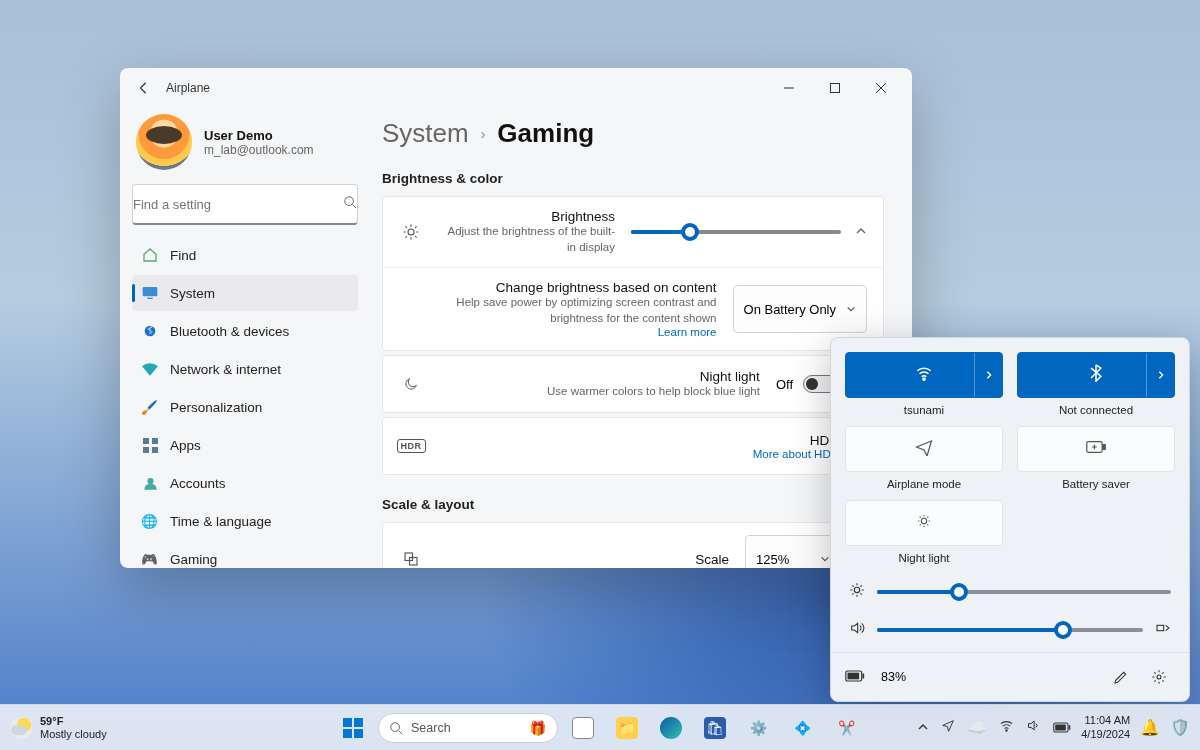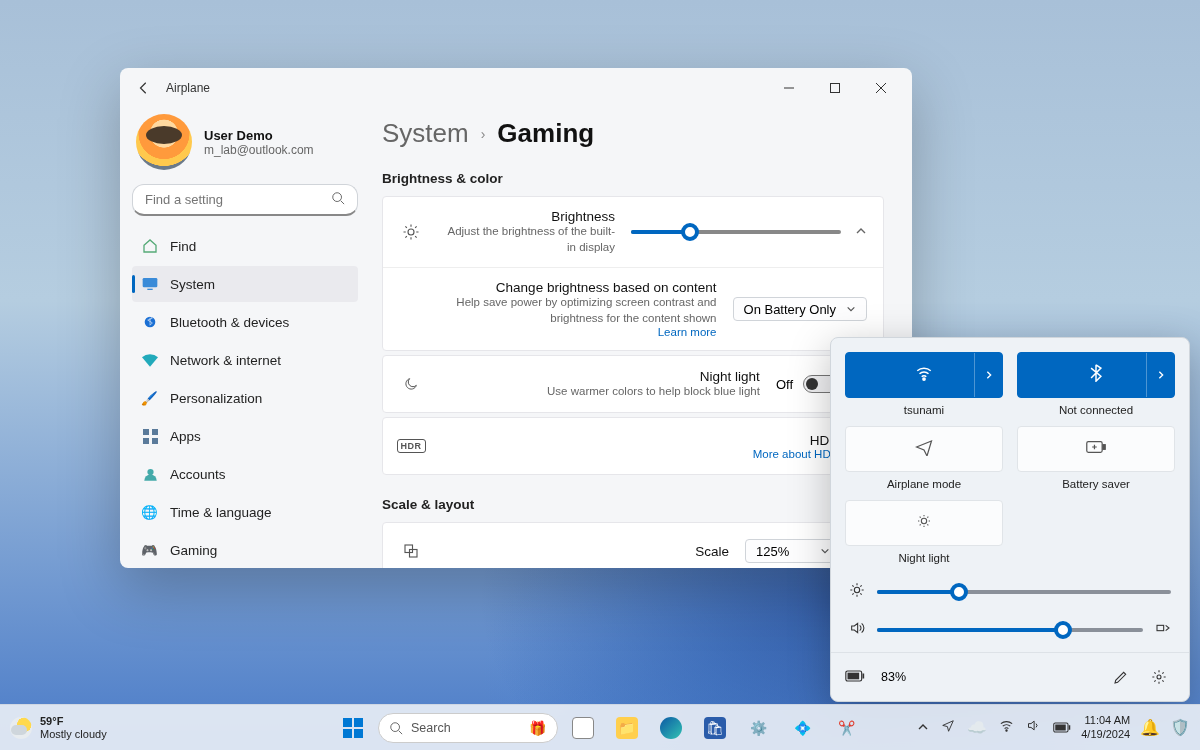--- a/index.html
+++ b/index.html
@@ -17,21 +17,21 @@
   .win-btn { width:46px; height:32px; display:flex; align-items:center; justify-content:center; color:#333; }
   .win-btn svg { width:10px; height:10px; }
   .body-area { flex:1; display:flex; overflow:hidden; }
   
   .sidebar { width:250px; padding:0 12px 12px 12px; overflow:hidden; }
   .profile { display:flex; align-items:center; gap:12px; padding:6px 4px 14px 4px; }
   .avatar { width:56px; height:56px; border-radius:50%; background:radial-gradient(circle at 50% 35%, #ffd9a0 30%, #ff9a3c 31% 55%, #ffc94d 56% 70%, #6b7a8a 71%); position:relative; overflow:hidden; }
   .avatar::after{content:"";position:absolute;left:10px;right:10px;top:12px;height:18px;border-radius:50%;background:#4a3a2a;}
   .profile-text .name { font-size:13px; font-weight:600; color:#111; }
   .profile-text .email { font-size:12px; color:#666; }
-  .search { display:flex; align-items:center; height:32px; background:#fff; border:1px solid #d0d4d9; border-bottom:2px solid #888; border-radius:12px; padding:0 12px; margin-bottom:12px; }
+  .search { display:flex; align-items:center; height:41px; background:#fff; border:1px solid #d0d4d9; border-bottom:2px solid #888; border-radius:4px; padding:0 0; margin-bottom:12px; }
   .search input { flex:1; border:none; outline:none; font-size:13px; background:transparent; }
   .nav { display:flex; flex-direction:column; gap:2px; }
   .nav-item { display:flex; align-items:center; gap:12px; height:36px; padding:0 10px; border-radius:4px; font-size:13.5px; color:#222; position:relative; }
   .nav-item.selected { background:#eaeaee; }
   .nav-item.selected::before { content:""; position:absolute; left:0; top:9px; bottom:9px; width:3px; background:#0067c0; border-radius:2px; }
   .nav-icon { width:16px; height:16px; display:flex; align-items:center; justify-content:center; }
   
   .content { flex:1; padding:4px 28px 0 12px; overflow-y:auto; position:relative; }
   .content::-webkit-scrollbar{width:4px}.content::-webkit-scrollbar-thumb{background:#bbb;border-radius:2px}
   .breadcrumb { display:flex; align-items:center; gap:12px; margin:6px 0 22px 0; }
@@ -45,21 +45,21 @@
   .row-icon { width:24px; display:flex; justify-content:center; color:#555; }
   .row-body { flex:1;text-align:right; }
   .row-title { font-size:13.5px; color:#111; }
   .row-sub { font-size:11.5px; color:#666; line-height:1.35; }
   .row-link { font-size:11.5px; color:#0067c0; }
   .row-ctrl { display:flex; align-items:center; gap:14px; }
   .chevron { color:#666; }
   .slider { width:210px; height:4px; background:#888; border-radius:2px; position:relative; }
   .slider-fill { position:absolute; left:0; top:0; bottom:0; background:#0067c0; border-radius:2px; }
   .slider-thumb { position:absolute; top:50%; width:18px; height:18px; border-radius:50%; background:#fff; border:4px solid #0067c0; transform:translate(-50%,-50%); }
-  .dropdown { display:flex; align-items:center; gap:10px; height:24px; padding:0 10px; border:1px solid #d0d4d9; border-radius:4px; font-size:13px; background:#fdfdfe; }
+  .dropdown { display:flex; align-items:center; gap:10px; height:48px; padding:0 10px; border:1px solid #d0d4d9; border-radius:4px; font-size:13px; background:#fdfdfe; }
   .toggle-wrap { display:flex; align-items:center; gap:10px; }
   .toggle-label { font-size:13px; }
   .toggle { width:38px; height:18px; border-radius:10px; border:1px solid #777; background:#f0f0f2; position:relative; }
   .toggle::after{content:"";position:absolute;left:2px;top:2px;width:12px;height:12px;border-radius:50%;background:#333;}
   .hdr-badge { font-size:9px; border:1.2px solid #555; border-radius:3px; padding:1px 3px; letter-spacing:.5px; color:#555; font-weight:600; }
   
   .flyout { position:absolute; right:10px; bottom:48px; width:360px; background:#eef2f6; border:1px solid #d0d6dc; border-radius:8px; box-shadow:0 10px 40px rgba(0,0,0,.25); padding:14px 14px 8px 14px; }
   .qs-grid { display:grid; grid-template-columns:repeat(2,1fr); gap:10px 14px; }
   .qs-tile { display:flex; flex-direction:column; align-items:center; gap:6px; }
   .qs-btn { width:100%; height:46px; border-radius:4px; display:flex; align-items:center; justify-content:center; gap:6px; background:#fbfcfd; border:1px solid #e0e4e8; position:relative; }

